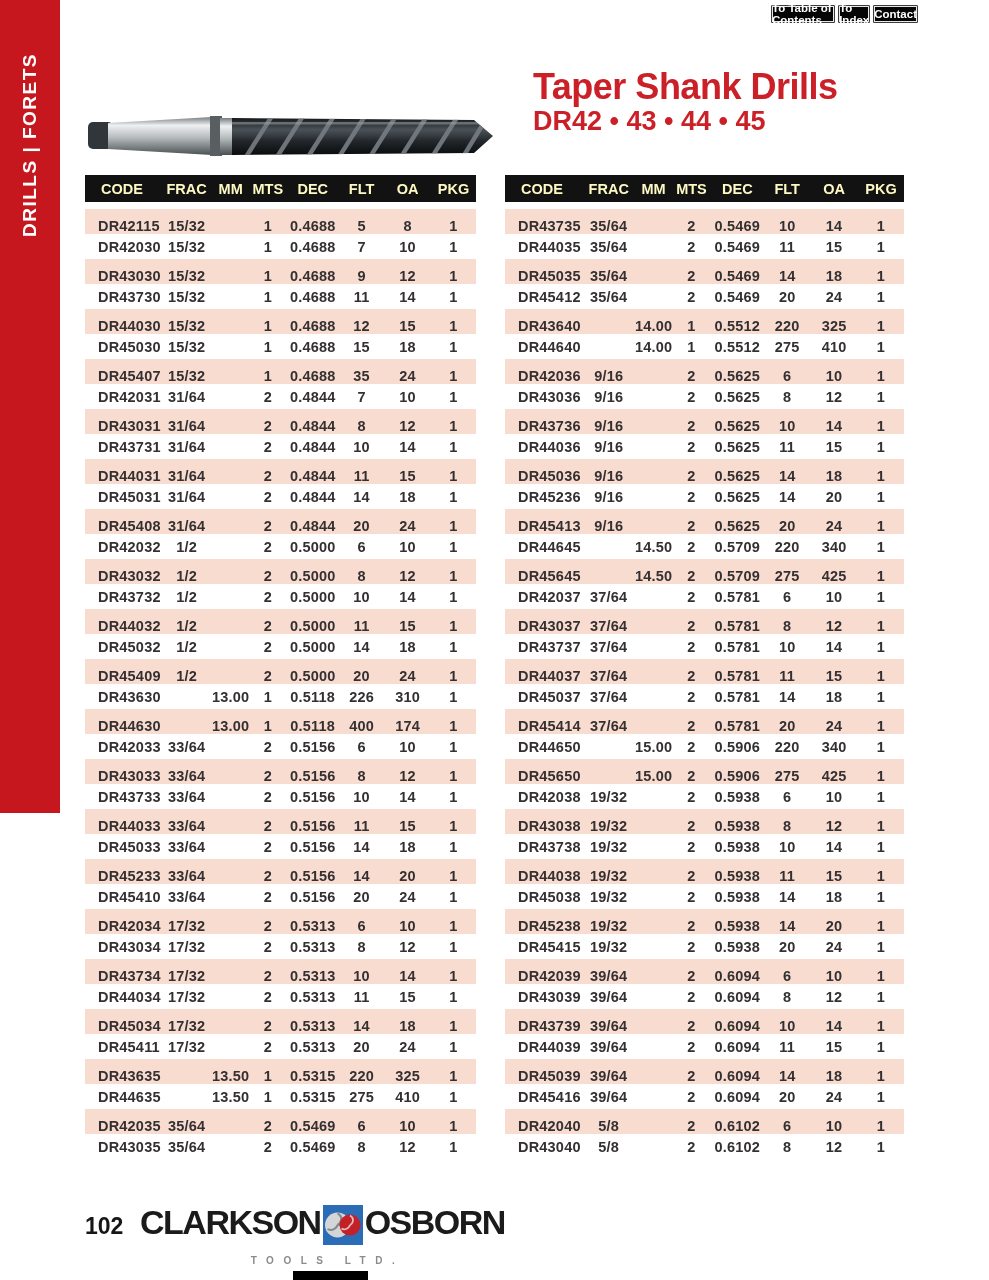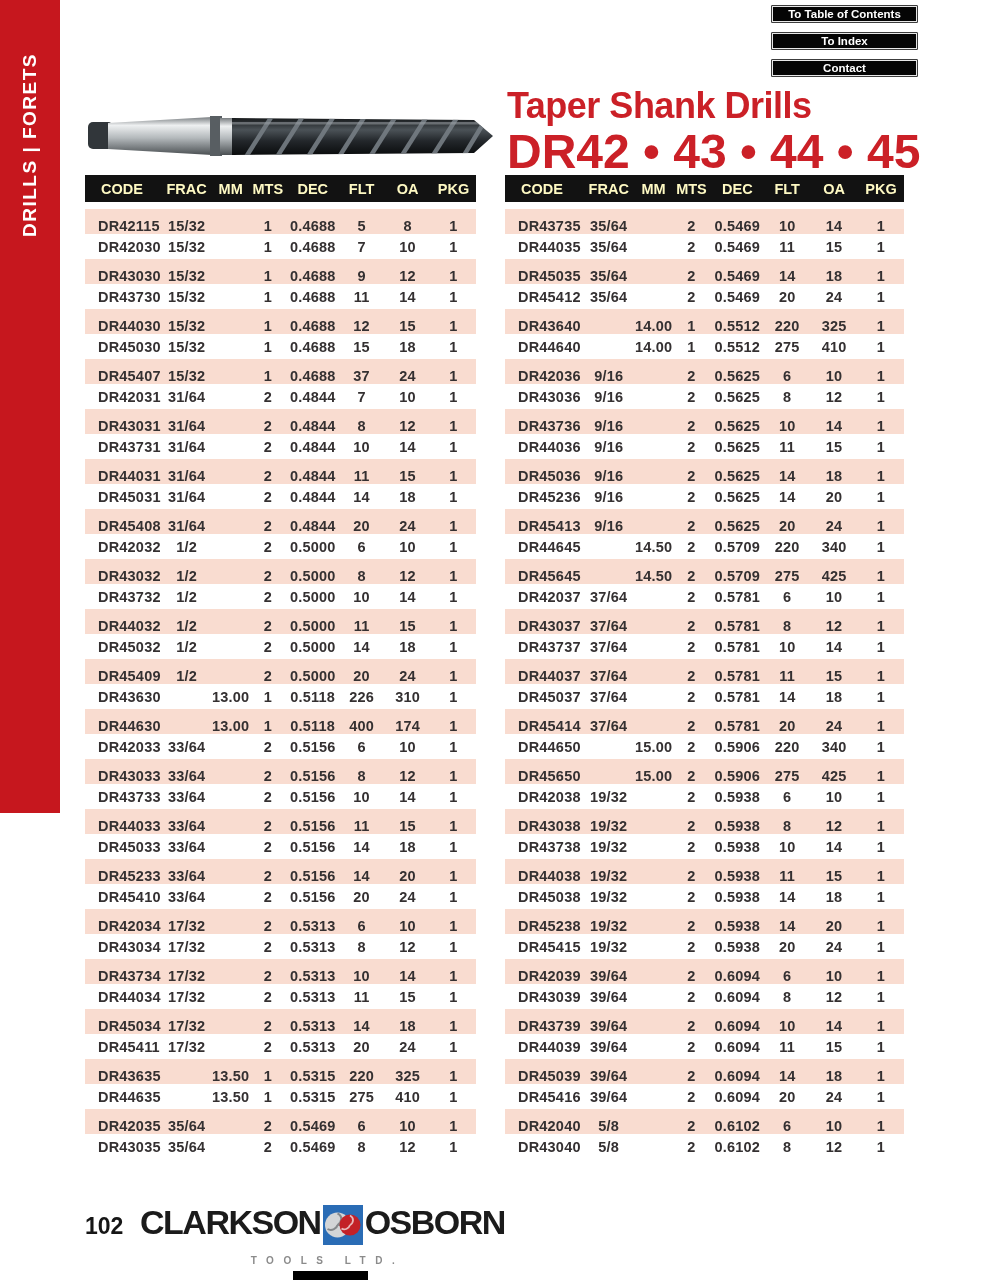--- a/index.html
+++ b/index.html
@@ -26,38 +26,37 @@
   .sidebar-label{
     position:absolute;left:0;top:50px;width:60px;height:190px;
     display:flex;align-items:center;justify-content:center;
     writing-mode:vertical-rl;transform:rotate(180deg);
     color:#ffffff;font-weight:bold;font-size:19px;letter-spacing:1.5px;
     white-space:nowrap;
   }
   
   .navstack{
     position:absolute;top:5px;right:71px;width:147px;
-    display:flex;flex-direction:column;gap:9px;
+    display:flex;flex-direction:row;gap:3px;
   }
   .navbtn{
     height:16px;background:#050505;color:#ffffff;
     border:1px solid #3c3c3c;border-radius:1px;
     display:flex;align-items:center;justify-content:center;
     font-size:11.5px;font-weight:bold;cursor:pointer;
     box-shadow:0 0 0 1px #e8e8e8 inset;
   }
   
   .title{
-    position:absolute;left:507px;top:68px;width:420px;
+    position:absolute;left:533px;top:68px;width:420px;
     color:var(--title-red);font-weight:bold;line-height:1.08;
     letter-spacing:-0.5px;
-    margin-top:19px;
   }
   .title .l1{font-size:36px;}
-  .title .l2{font-size:48px;letter-spacing:0px;}
+  .title .l2{font-size:27px;letter-spacing:0px;}
   
   .drill{position:absolute;left:86px;top:99px;width:410px;height:70px;}
   
   .ptable{position:absolute;top:175px;}
   .ptable.left{left:85px;width:391px;}
   .ptable.right{left:505px;width:399px;}
   .thead{
     display:flex;align-items:center;height:27px;margin-bottom:7px;
     background:var(--header-bg);color:#fef9c3;
     font-weight:bold;font-size:14.5px;
@@ -228,21 +227,21 @@
         <div class="c c5">15</div>
         <div class="c c6">18</div>
         <div class="c c7">1</div>
       </div>
       <div class="row pink">
         <div class="c c0">DR45407</div>
         <div class="c c1">15/32</div>
         <div class="c c2"></div>
         <div class="c c3">1</div>
         <div class="c c4">0.4688</div>
-        <div class="c c5">37</div>
+        <div class="c c5">35</div>
         <div class="c c6">24</div>
         <div class="c c7">1</div>
       </div>
       <div class="row">
         <div class="c c0">DR42031</div>
         <div class="c c1">31/64</div>
         <div class="c c2"></div>
         <div class="c c3">2</div>
         <div class="c c4">0.4844</div>
         <div class="c c5">7</div>

